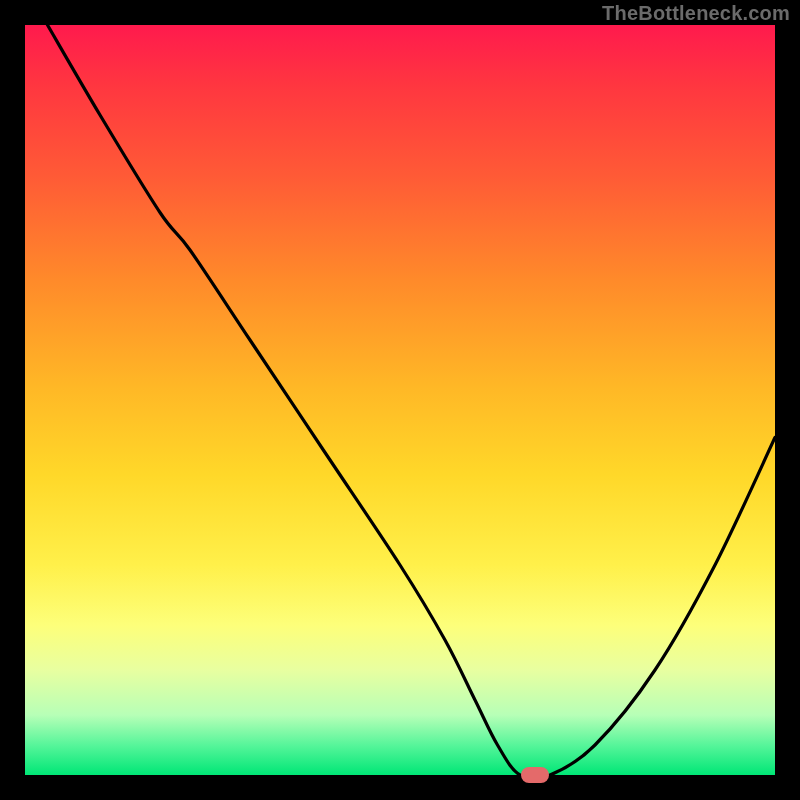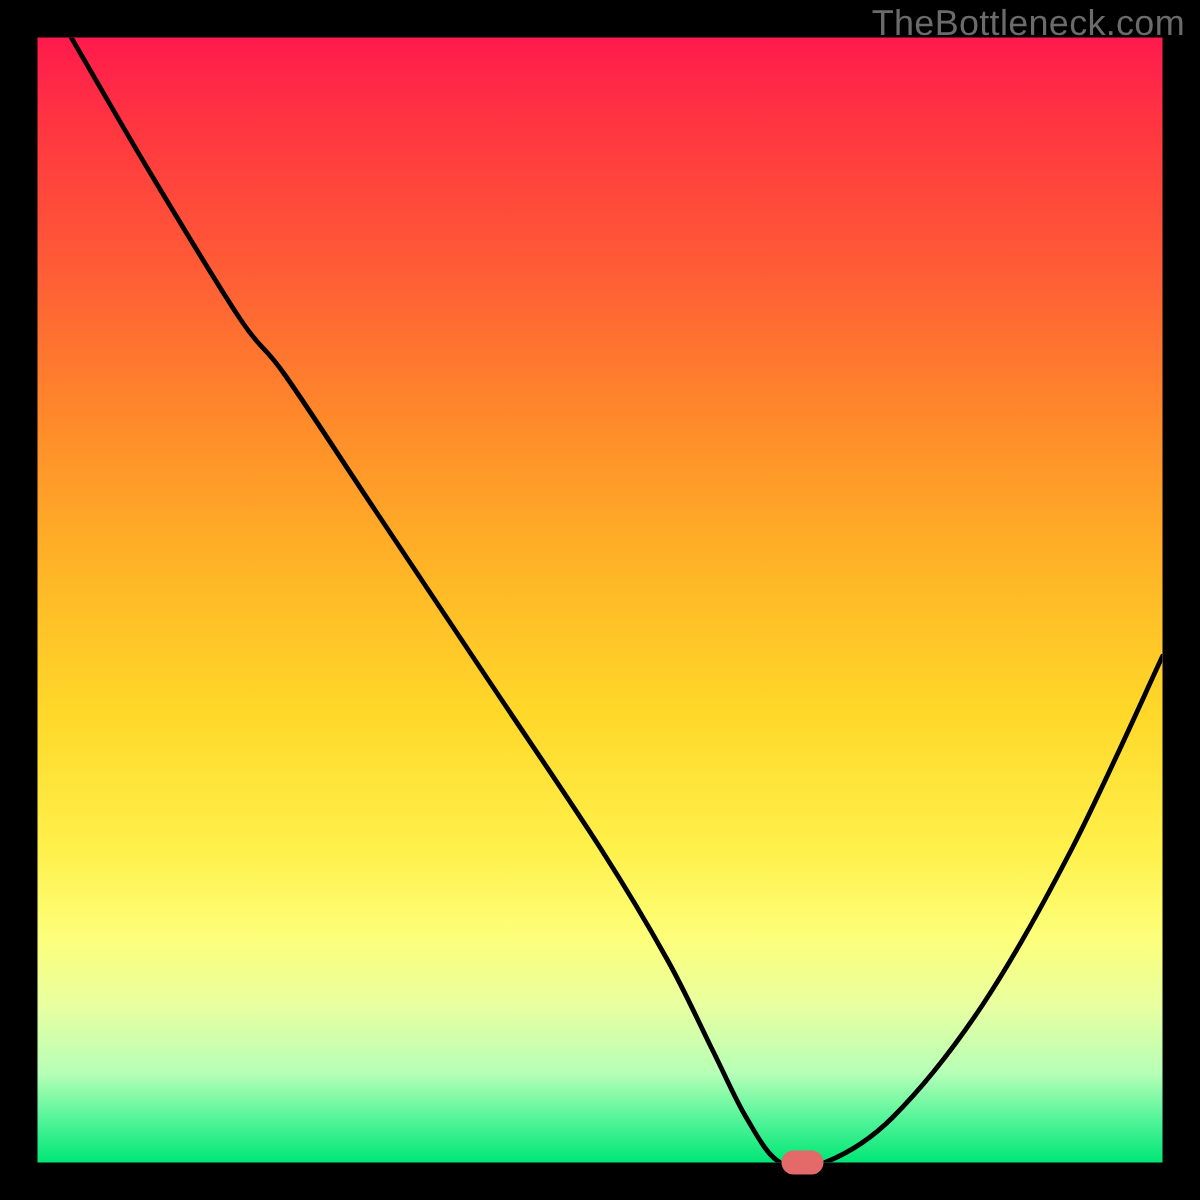--- a/index.html
+++ b/index.html
@@ -53,22 +53,23 @@
     height: 16px;
     border-radius: 8px;
     background: #e46a6a;
     transform: translate(-50%, -50%);
   }
   .watermark {
     position: absolute;
     top: 2px;
     right: 10px;
     color: #6b6b6b;
-    font-size: 24px;
+    font-size: 20px;
     letter-spacing: 0.2px;
+    font-weight: bold;
   }
 </style>
 </head>
 <body>
 
 <div class="frame">
 
   <div class="plot-area">
 
     <svg class="curve-svg" viewBox="0 0 750 750" preserveAspectRatio="none">

